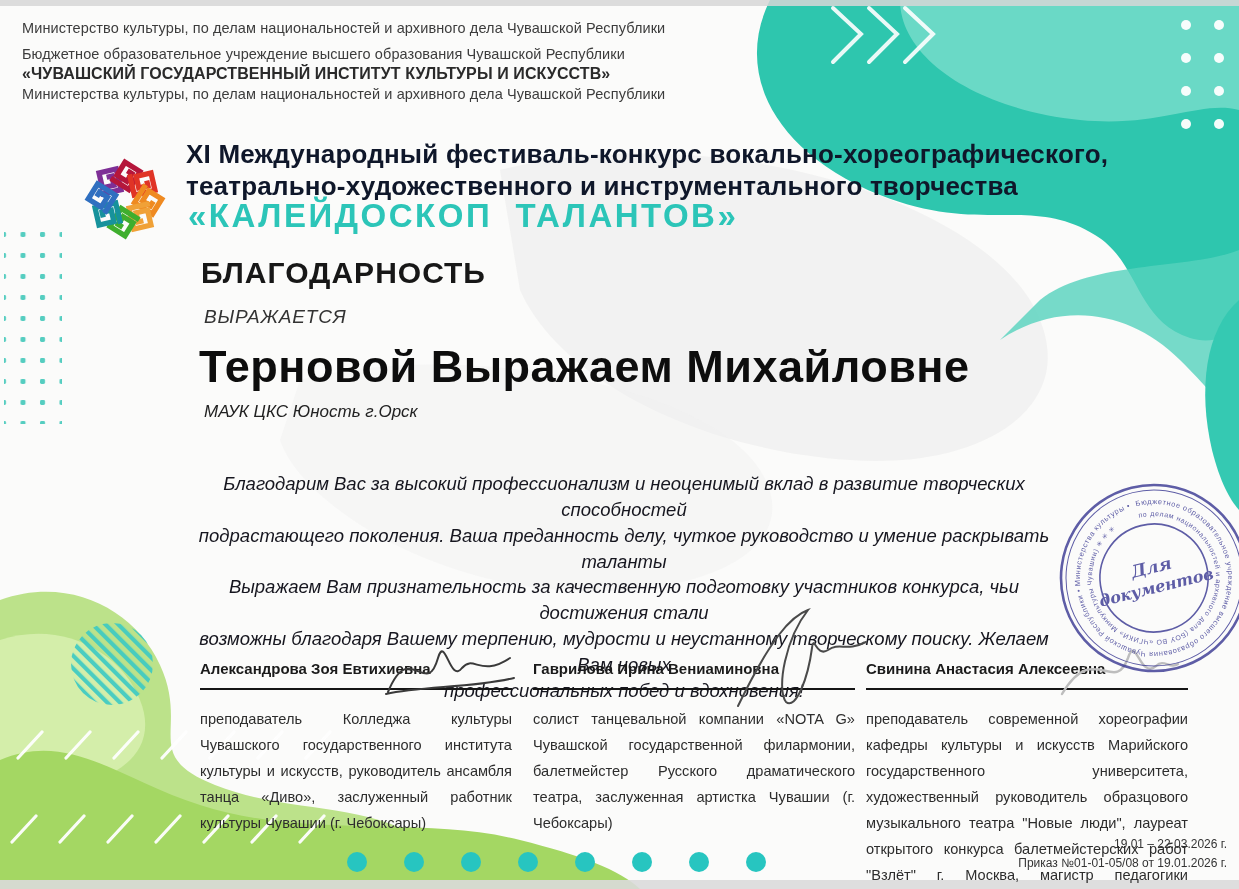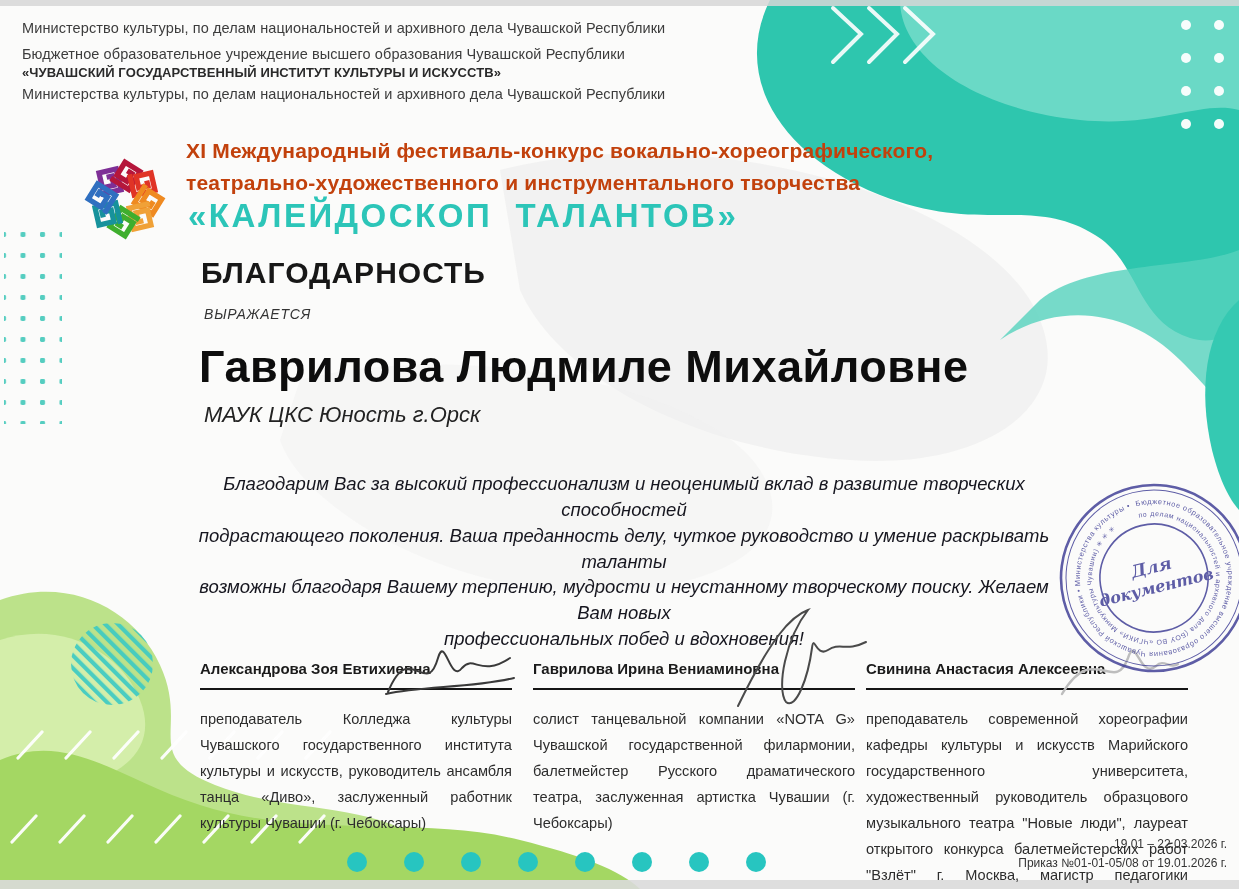--- a/index.html
+++ b/index.html
@@ -1,26 +1,26 @@
 <!DOCTYPE html>
 <html><head>
 <meta charset="utf-8">
 <style>
   * { margin:0; padding:0; box-sizing:border-box; }
   body { background:#e9e9e9; font-family:"Liberation Sans", sans-serif; }
   #page { position:relative; width:1239px; height:889px; background:#fbfbfa; overflow:hidden; }
   .abs { position:absolute; }
   .hdr { color:#3c3c3c; font-size:14.5px; letter-spacing:.1px;text-align:center; }
-  .hdr-bold { font-weight:bold; font-size:13px; color:#2a2a2a; }
-  .fest-line { font-size:21px; font-weight:bold; color:#c2410c; letter-spacing:.2px; }
+  .hdr-bold { font-weight:bold; font-size:16px; color:#2a2a2a; }
+  .fest-line { font-size:26px; font-weight:bold; color:#0f172a; letter-spacing:.2px; }
   .fest-name { font-size:33px; font-weight:800; color:#2cc5b8; letter-spacing:2.5px; white-space:pre; }
   .award-type { font-size:30px; font-weight:800; color:#171717; letter-spacing:1px; }
-  .award-sub { font-size:14px; font-style:italic; color:#333; letter-spacing:.8px; }
+  .award-sub { font-size:19px; font-style:italic; color:#333; letter-spacing:.8px; }
   .recipient { font-size:45px; font-weight:800; color:#0d0d0d; letter-spacing:.5px; }
-  .org { font-size:22px; font-style:italic; color:#222; }
+  .org { font-size:17px; font-style:italic; color:#222; }
   .script-par { width:868px; text-align:center; font-family:Liberation Sans, sans-serif; font-style:italic;
                 font-size:18.5px; line-height:26px; color:#16161f; }
   .sig-col { position:absolute; top:660px; }
   .sig-name { font-size:15px; font-weight:bold; color:#1b1b1b; padding-bottom:11px;
               border-bottom:2px solid #151515; }
   .sig-desc { margin-top:17px; font-size:14.6px; line-height:1.78; color:#2d2d2d; text-align:justify; }
   .footer-note { font-size:12px; color:#333; text-align:right; line-height:19px; }
   svg { display:block; }
 </style>
 </head>
@@ -123,28 +123,29 @@
       <use href="#hook" stroke="#2f6fc0" transform="rotate(270) translate(0,-27) scale(0.62) rotate(32)"></use>
     </g>
   </svg>
 
   <div class="abs fest-line" style="left:186px;top:139px">XI Международный фестиваль-конкурс вокально-хореографического,</div>
   <div class="abs fest-line" style="left:186px;top:171px">театрально-художественного и инструментального творчества</div>
   <div class="abs fest-name" style="left:188px;top:197px">«КАЛЕЙДОСКОП  ТАЛАНТОВ»</div>
 
   <div class="abs award-type" style="left:201px;top:256px">БЛАГОДАРНОСТЬ</div>
   <div class="abs award-sub" style="left:204px;top:306px">ВЫРАЖАЕТСЯ</div>
-  <div class="abs recipient" style="left:199px;top:341px">Гаврилова Людмиле Михайловне</div>
+  <div class="abs recipient" style="left:199px;top:341px">Терновой Выражаем Михайловне</div>
   <div class="abs org" style="left:204px;top:402px">МАУК ЦКС Юность г.Орск</div>
 
   <div class="abs script-par" style="left:190px;top:471px">
     <div>Благодарим Вас за высокий профессионализм и неоценимый вклад в развитие творческих способностей</div>
     <div>подрастающего поколения. Ваша преданность делу, чуткое руководство и умение раскрывать таланты</div>
   </div>
   <div class="abs script-par" style="left:190px;top:574px">
+    <div>Выражаем Вам признательность за качественную подготовку участников конкурса, чьи достижения стали</div>
     <div>возможны благодаря Вашему терпению, мудрости и неустанному творческому поиску. Желаем Вам новых</div>
     <div>профессиональных побед и вдохновения!</div>
   </div>
 
   <div class="sig-col" style="left:200px;width:312px">
     <div class="sig-name">Александрова Зоя Евтихиевна</div>
     <div class="sig-desc">преподаватель Колледжа культуры Чувашского государственного института культуры и искусств, руководитель ансамбля танца «Диво», заслуженный работник культуры Чувашии (г. Чебоксары)</div>
   </div>
   <div class="sig-col" style="left:533px;width:322px">
     <div class="sig-name">Гаврилова Ирина Вениаминовна</div>

